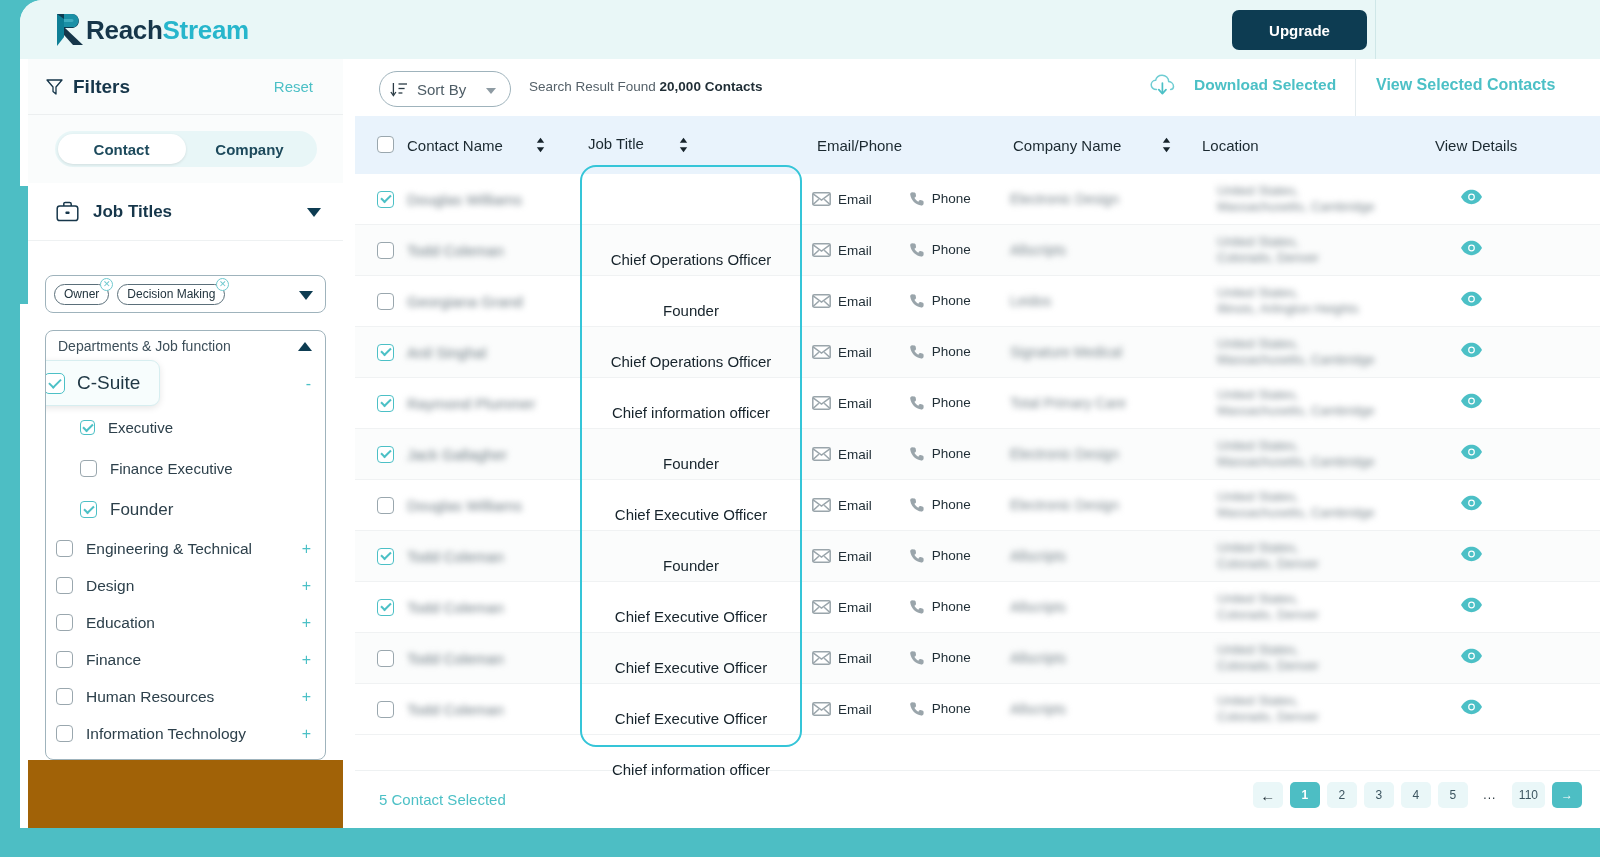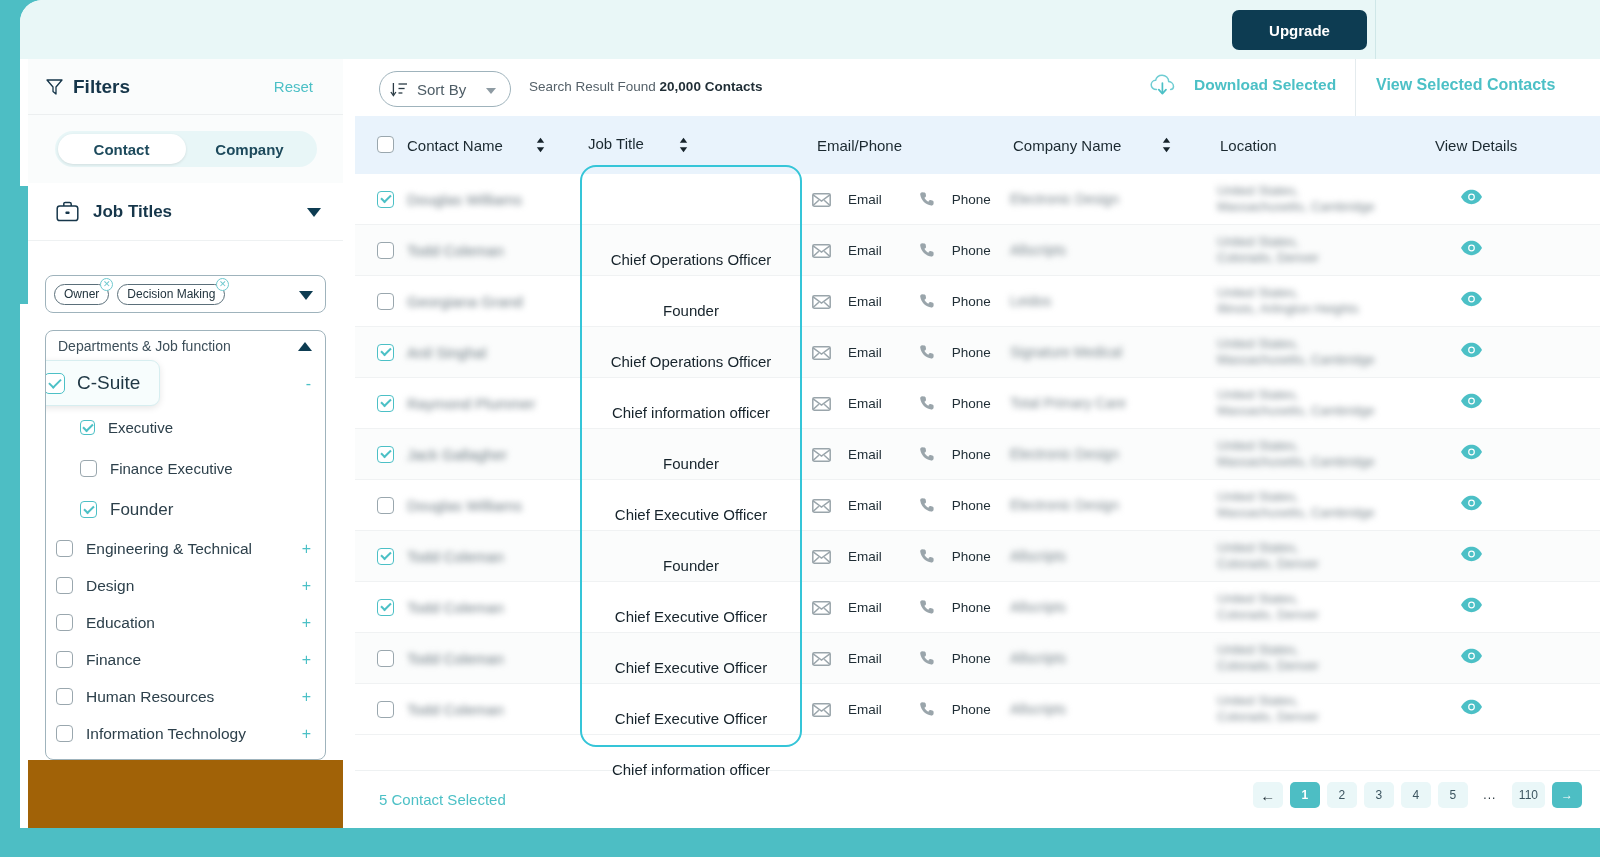--- a/index.html
+++ b/index.html
@@ -263,21 +263,21 @@
   }
   .blur-co {
     font-size: 14px; color: #7a868d; filter: blur(3.2px);
     white-space: nowrap; user-select: none;
   }
   .blur-loc {
     font-size: 13px; color: #7a868d; filter: blur(3.2px);
     line-height: 16px; white-space: nowrap; user-select: none;
   }
   .ep { display: flex; align-items: center; gap: 37px; }
-  .ep-item { display: flex; align-items: flex-end; gap: 17px; }
+  .ep-item { display: flex; align-items: flex-start; gap: 7px; }
   .ep-item .lbl { font-size: 13.5px; color: #1f2d35; }
   
   .jt-overlay {
     position: absolute; left: 225px; top: 106px;
     width: 222px; height: 582px;
     border: 2px solid #35c5d8; border-radius: 16px;
     background: transparent; z-index: 5; pointer-events: none;
   }
   .jt-cell {
     position: absolute; width: 222px; left: 225px;
@@ -310,20 +310,29 @@
     position: absolute; left: 335px; top: 59px; width: 1px; height: 769px;
     background: #e9eef0;
   }
 </style>
 </head>
 <body>
 
 <div class="app">
 
   <div class="header">
+    <div class="logo-wrap">
+      <svg class="logo-mark" viewBox="0 0 30 34">
+        <path d="M2 1 L2 33 L9 24 L9 1 Z" fill="#0e7f96"></path>
+        <path d="M2 1 L17 1 C25 1 27 13 18 15 L9 15 L9 9 L17 9 C19 9 19 6 17 6 L9 6 Z" fill="#0d3c52"></path>
+        <path d="M9 14 L28 32 L18 32 L9 22 Z" fill="#16364a"></path>
+        <path d="M2 1 L17 1 C24 1 26 10 20 14 L9 14 L9 1 Z" fill="#1f9fb5" opacity="0.85"></path>
+      </svg>
+      <div class="logo-text"><span class="t1">Reach</span><span class="t2">Stream</span></div>
+    </div>
     <button class="upgrade-btn">Upgrade</button>
     <div class="hdr-div"></div>
   </div>
 
   <div class="teal-tab"></div>
   <div class="divider-v"></div>
 
   <div class="sidebar">
     <div class="filters-bar">
       <div class="filters-title">
@@ -475,21 +484,21 @@
       <svg class="sort-ico" style="left:323px;top:21px;" width="11" height="16" viewBox="0 0 11 16">
         <path d="M5.5 0.8 L9.2 5.8 L1.8 5.8 Z" fill="#16232b"></path>
         <path d="M5.5 15.2 L9.2 10.2 L1.8 10.2 Z" fill="#16232b"></path>
       </svg>
       <span class="th" style="left:462px;">Email/Phone</span>
       <span class="th" style="left:658px;">Company Name</span>
       <svg class="sort-ico" style="left:806px;top:21px;" width="11" height="16" viewBox="0 0 11 16">
         <path d="M5.5 0.8 L9.2 5.8 L1.8 5.8 Z" fill="#16232b"></path>
         <path d="M5.5 15.2 L9.2 10.2 L1.8 10.2 Z" fill="#16232b"></path>
       </svg>
-      <span class="th" style="left:865px;">Location</span>
+      <span class="th" style="left:847px;">Location</span>
       <span class="th" style="left:1080px;">View Details</span>
     </div>
 
     <div id="rows-container">
         <div class="row">
           <span class="cb checked" style="position:absolute;left:22px;"></span>
           <span class="cell blur-name" style="left:52px;">Douglas Williams</span>
           <span class="cell ep" style="left:457px;">
             <span class="ep-item">
               <svg width="19" height="14" viewBox="0 0 19 14">

